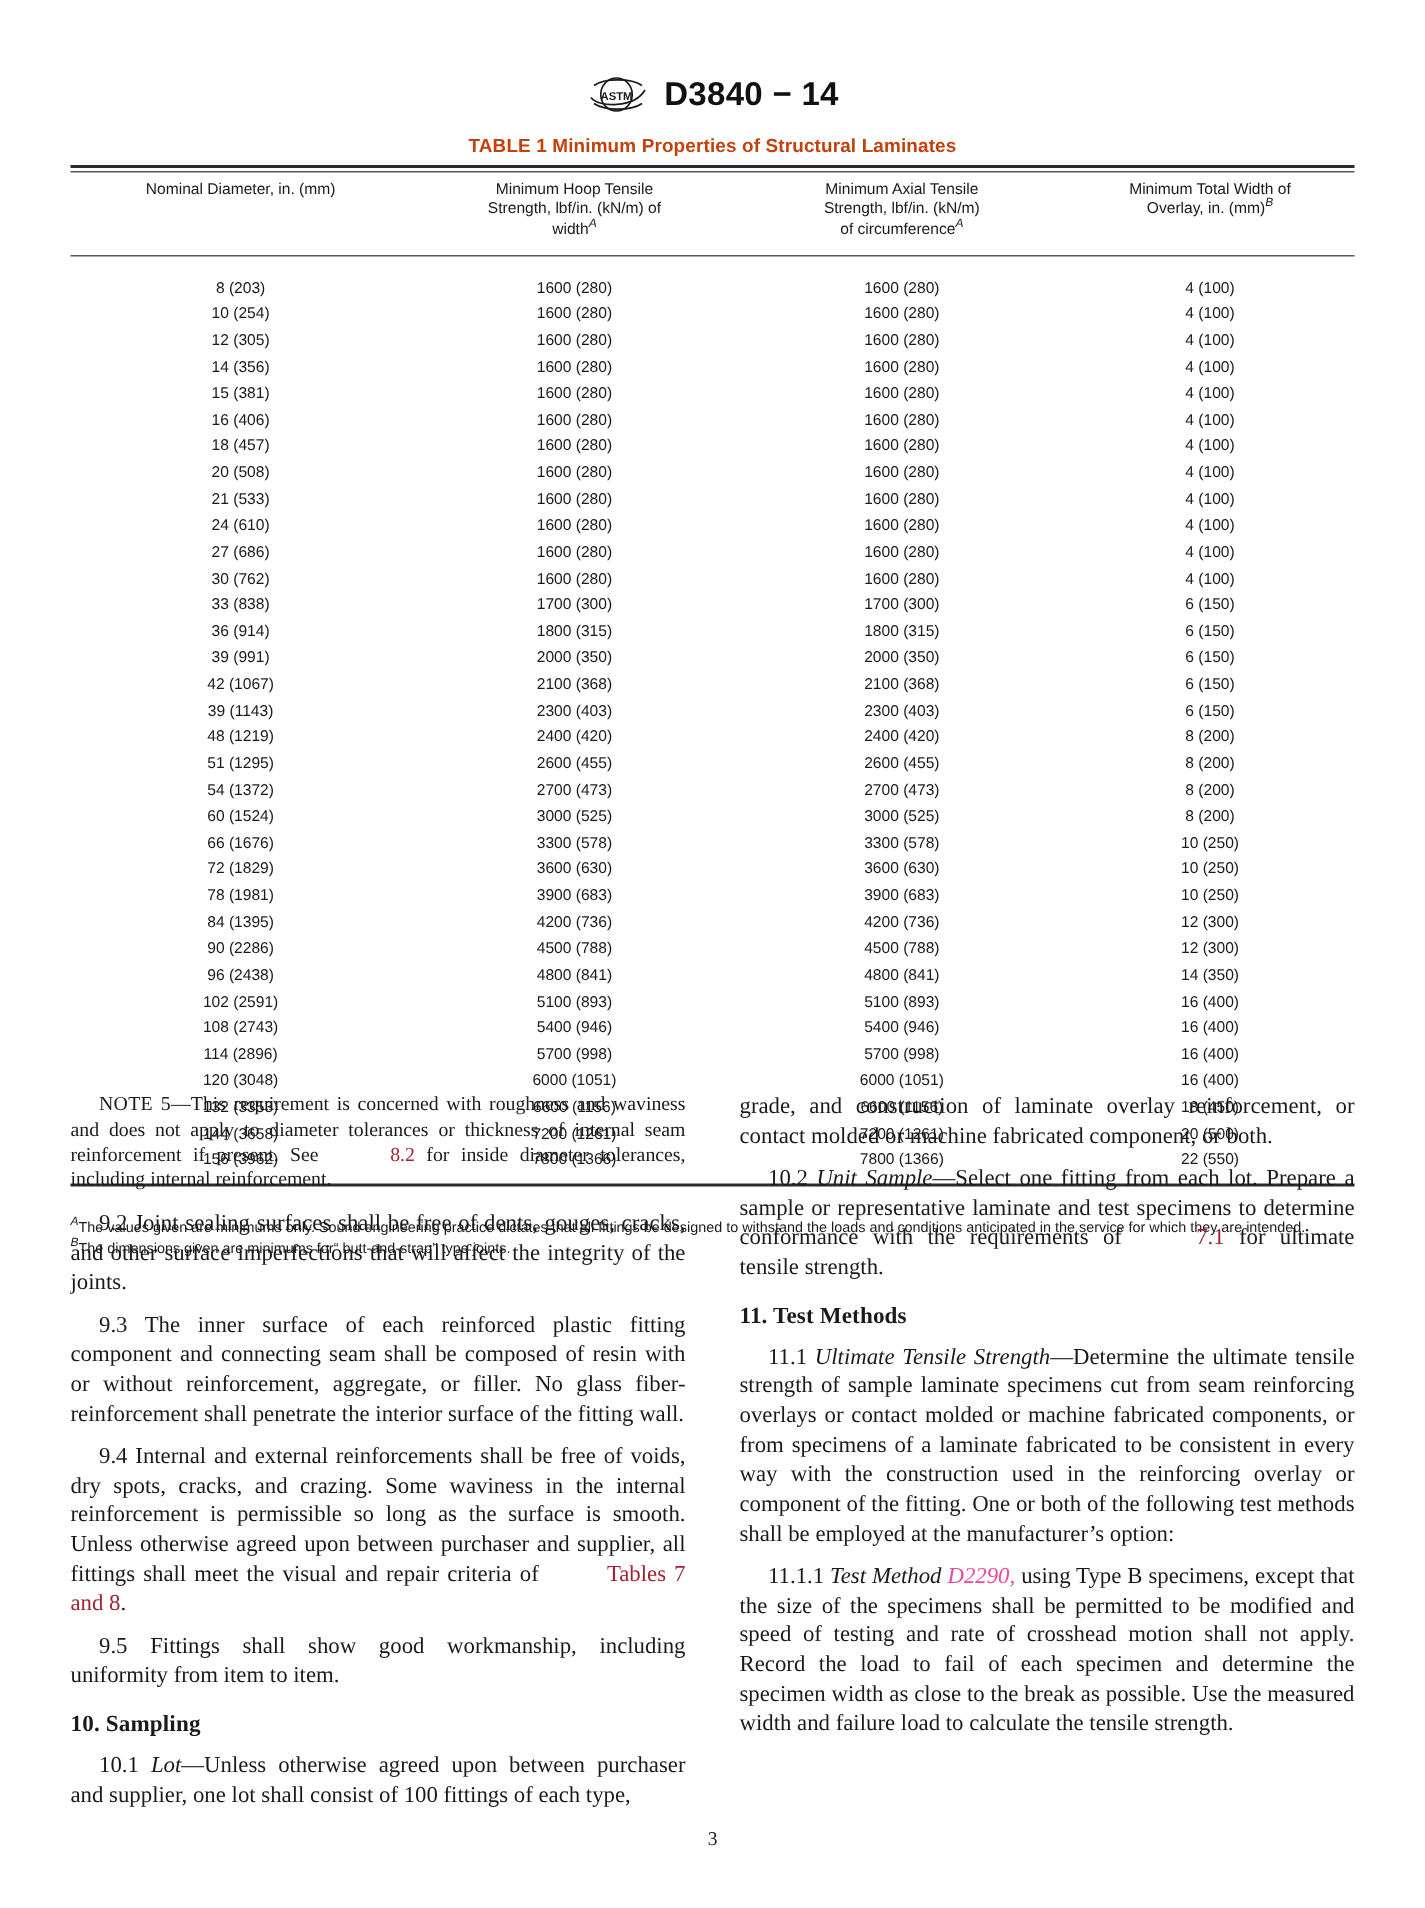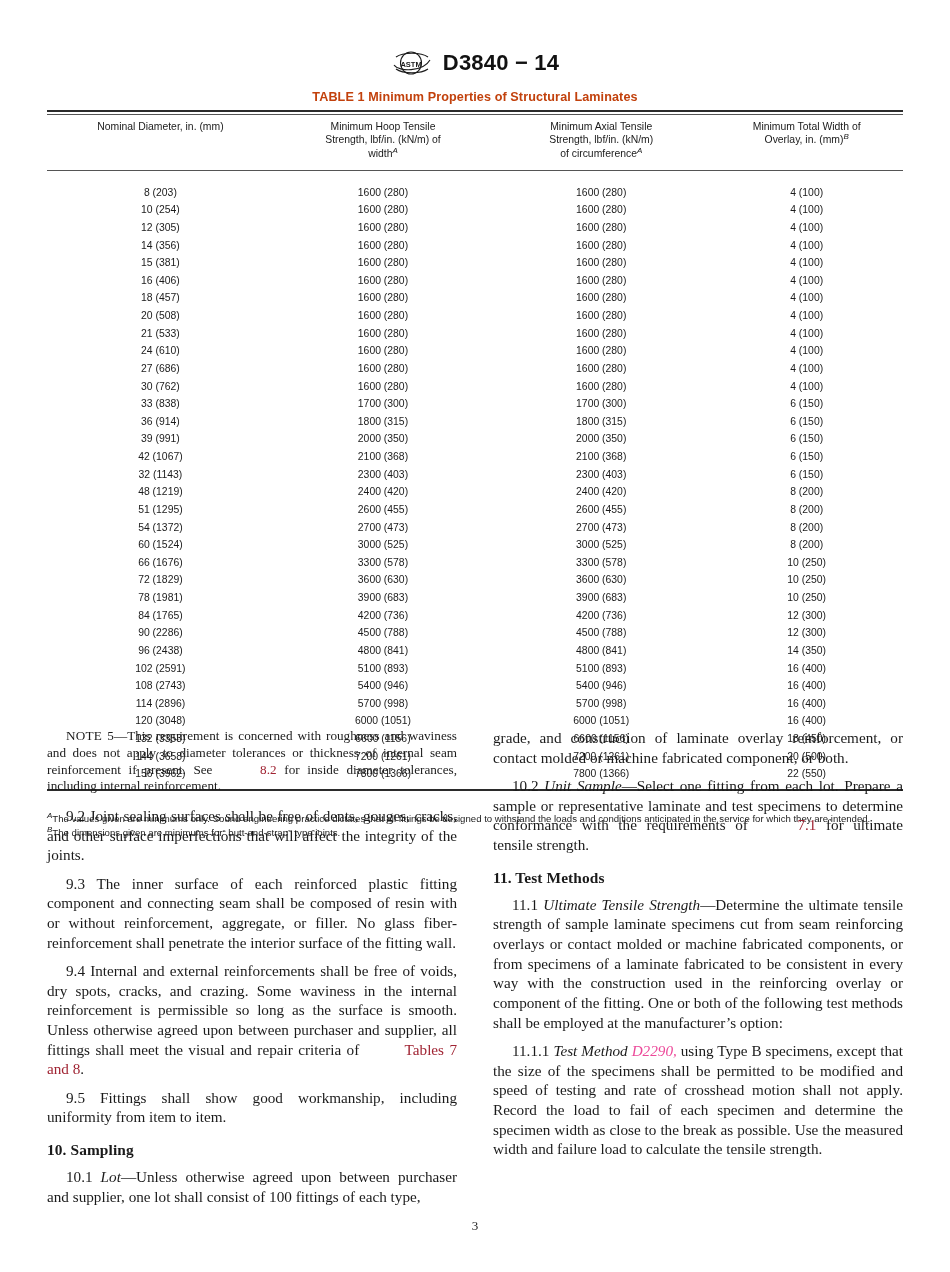--- a/index.html
+++ b/index.html
@@ -326,21 +326,21 @@
             <td>2000 (350)</td>
             <td>6 (150)</td>
           </tr>
           <tr>
             <td>42 (1067)</td>
             <td>2100 (368)</td>
             <td>2100 (368)</td>
             <td>6 (150)</td>
           </tr>
           <tr>
-            <td>32 (1143)</td>
+            <td>39 (1143)</td>
             <td>2300 (403)</td>
             <td>2300 (403)</td>
             <td>6 (150)</td>
           </tr>
           <tr>
             <td>48 (1219)</td>
             <td>2400 (420)</td>
             <td>2400 (420)</td>
             <td>8 (200)</td>
           </tr>
@@ -374,21 +374,21 @@
             <td>3600 (630)</td>
             <td>10 (250)</td>
           </tr>
           <tr>
             <td>78 (1981)</td>
             <td>3900 (683)</td>
             <td>3900 (683)</td>
             <td>10 (250)</td>
           </tr>
           <tr>
-            <td>84 (1765)</td>
+            <td>84 (1395)</td>
             <td>4200 (736)</td>
             <td>4200 (736)</td>
             <td>12 (300)</td>
           </tr>
           <tr>
             <td>90 (2286)</td>
             <td>4500 (788)</td>
             <td>4500 (788)</td>
             <td>12 (300)</td>
           </tr>

